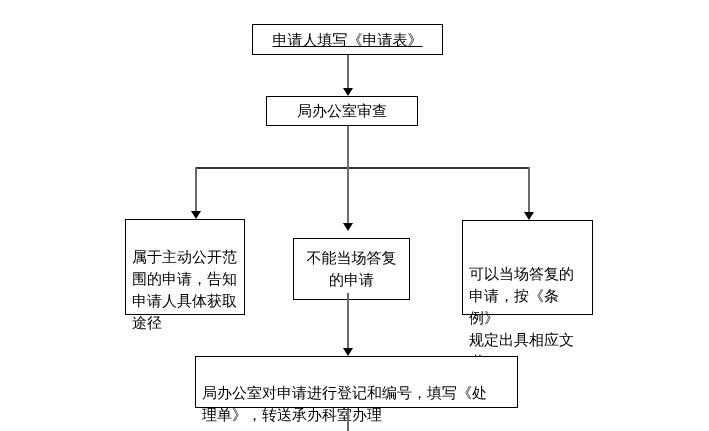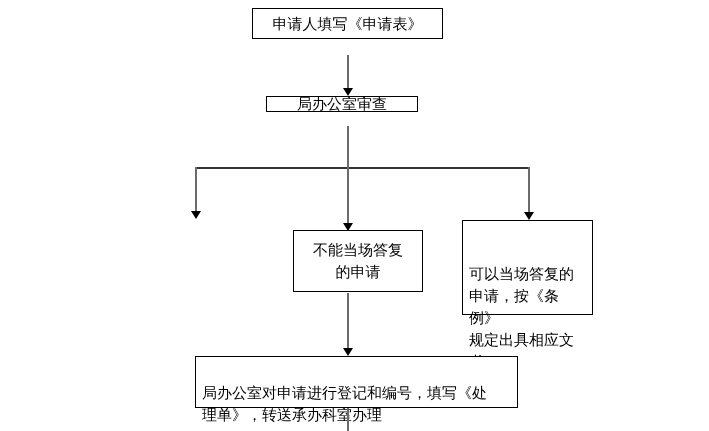--- a/index.html
+++ b/index.html
@@ -56,46 +56,52 @@
     border-left: 5px solid transparent;
     border-right: 5px solid transparent;
     border-top: 8px solid #000000;
   }
 </style>
 </head>
 <body>
 
 <div id="canvas">
 
-  <div class="node center" style="left:252px; top:8px; width:191px; height:31px;">
+  <div class="node center" style="left:252px; top:24px; width:191px; height:31px;text-decoration:underline;">
     <span>申请人填写《申请表》</span>
   </div>
 
   <div class="vline" style="left:347px; top:55px; height:33px;"></div>
   <div class="arrow-down" style="left:343px; top:88px;"></div>
 
-  <div class="node center" style="left:266px; top:96px; width:152px; height:16px;">
+  <div class="node center" style="left:266px; top:96px; width:152px; height:30px;">
     <span>局办公室审查</span>
   </div>
 
   <div class="vline" style="left:347px; top:126px; height:42px;"></div>
 
   <div class="hline" style="left:195px; top:167px; width:335px;"></div>
 
   <div class="vline" style="left:195px; top:167px; height:44px;"></div>
   <div class="arrow-down" style="left:191px; top:211px;"></div>
 
   <div class="vline" style="left:347px; top:167px; height:56px;"></div>
   <div class="arrow-down" style="left:343px; top:223px;"></div>
 
   <div class="vline" style="left:528px; top:167px; height:45px;"></div>
   <div class="arrow-down" style="left:524px; top:212px;"></div>
 
+  <div class="node left-text" style="left:125px; top:219px; width:120px; height:96px; padding-top:4px;">
+    <span>属于主动公开范
+围的申请，告知
+申请人具体获取
+途径</span>
+  </div>
 
-  <div class="node center" style="left:293px; top:230px; width:130px; height:62px;">
+  <div class="node center" style="left:293px; top:238px; width:117px; height:62px;">
     <span>不能当场答复
 的申请</span>
   </div>
 
   <div class="node left-text" style="left:462px; top:220px; width:131px; height:95px; padding-top:20px;">
     <span>可以当场答复的
 申请，按《条例》
 规定出具相应文
 书</span>
   </div>

